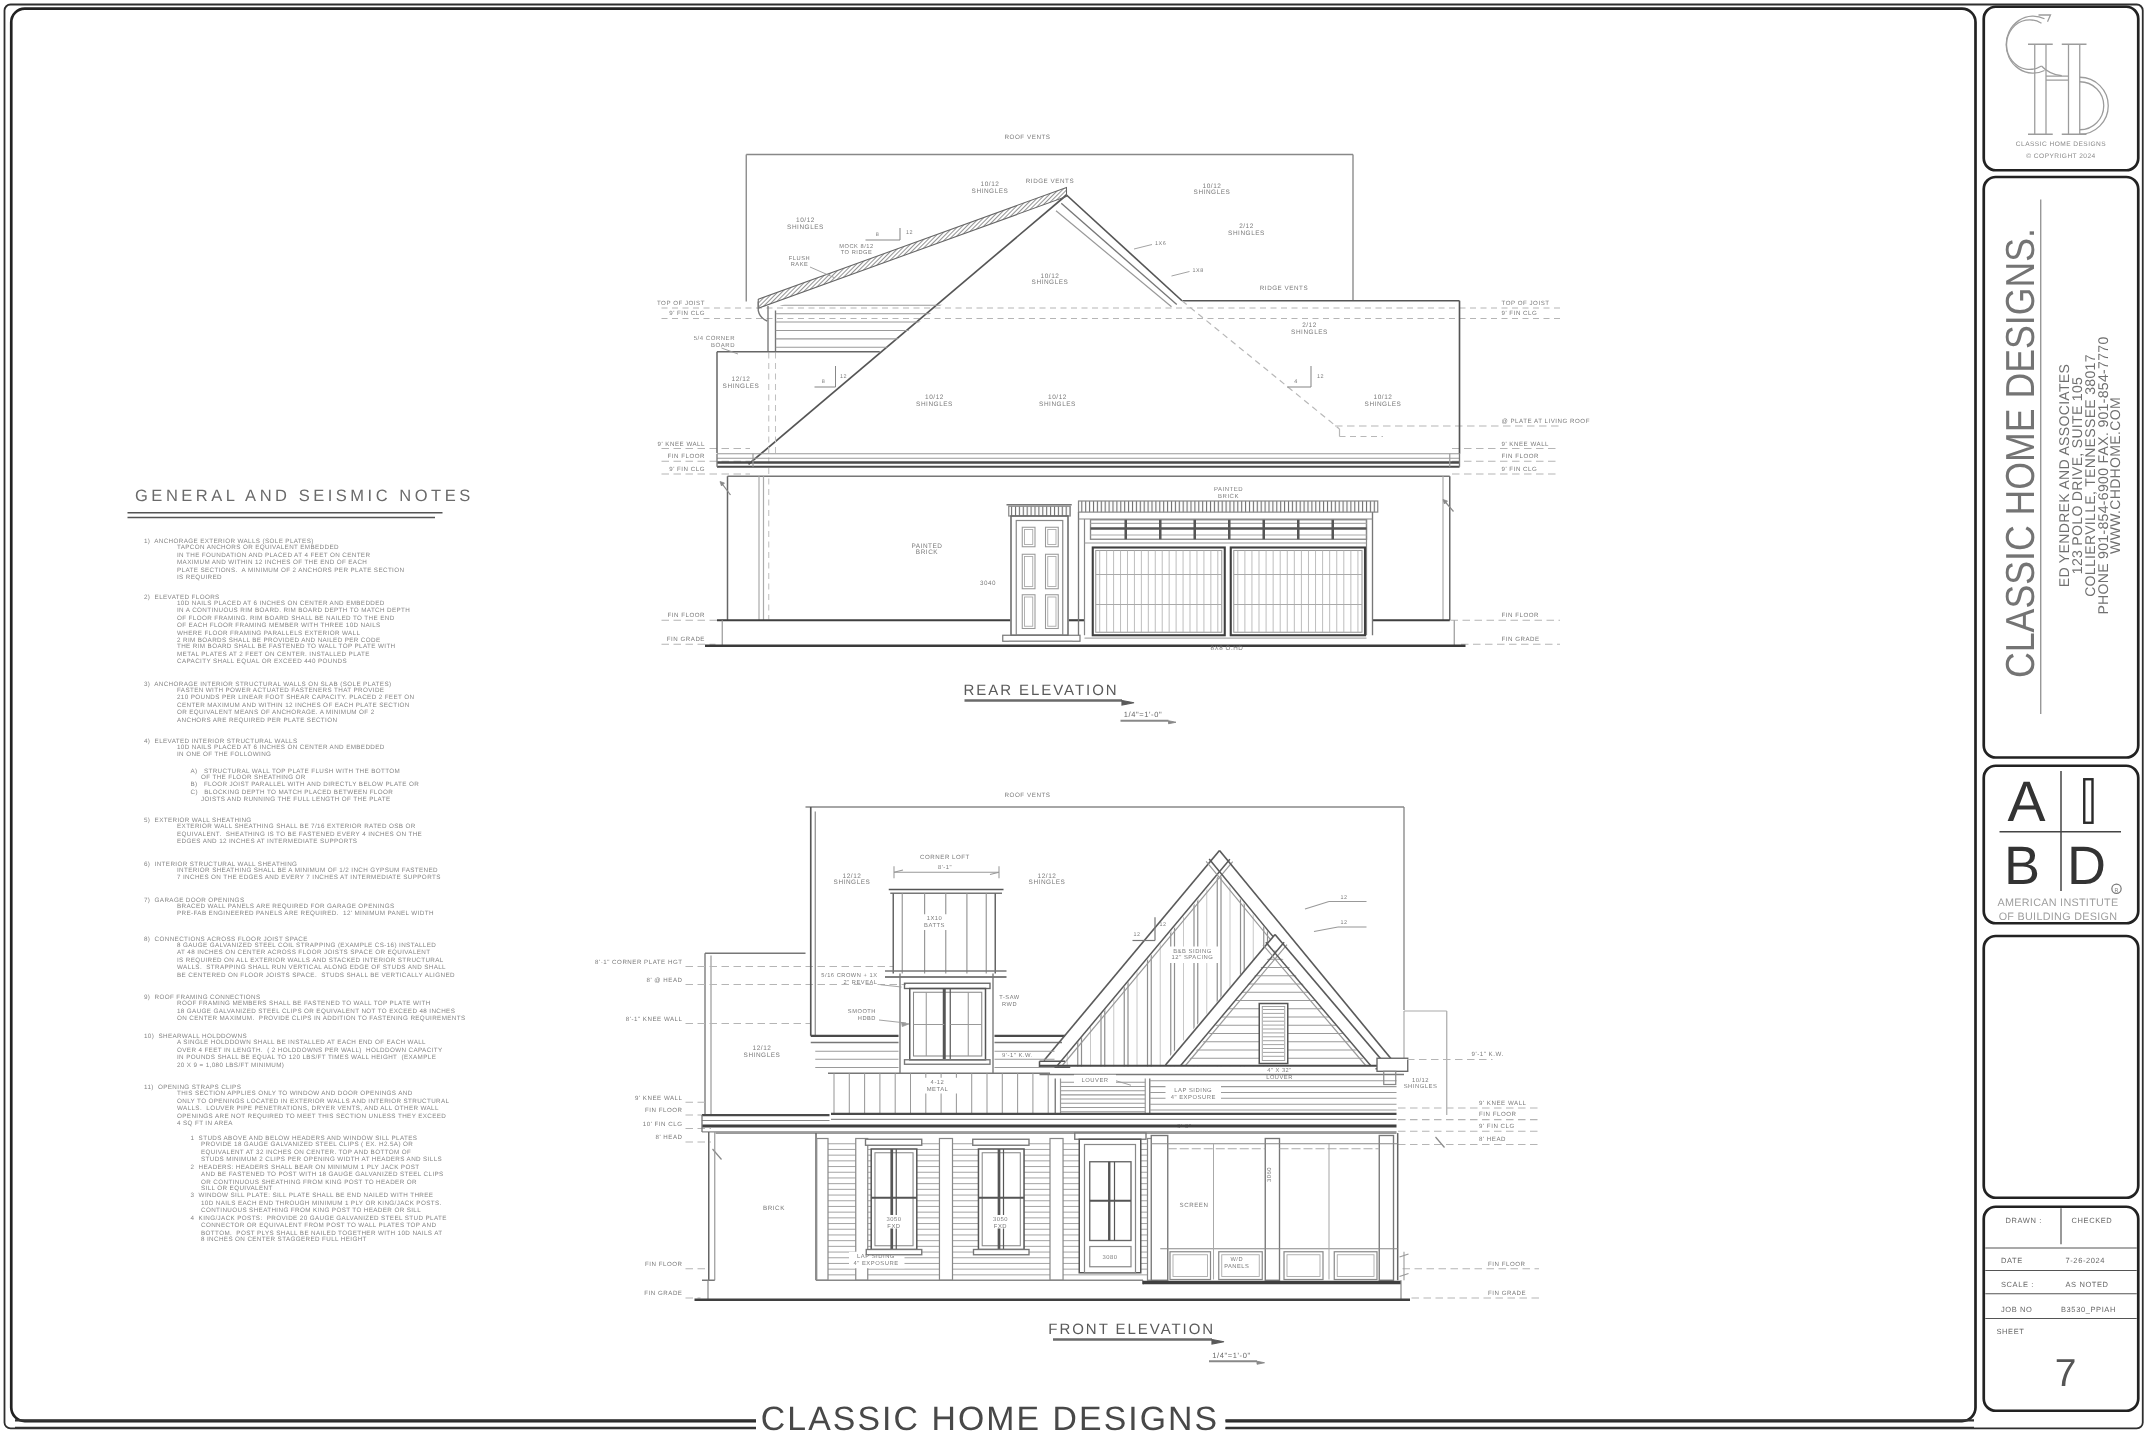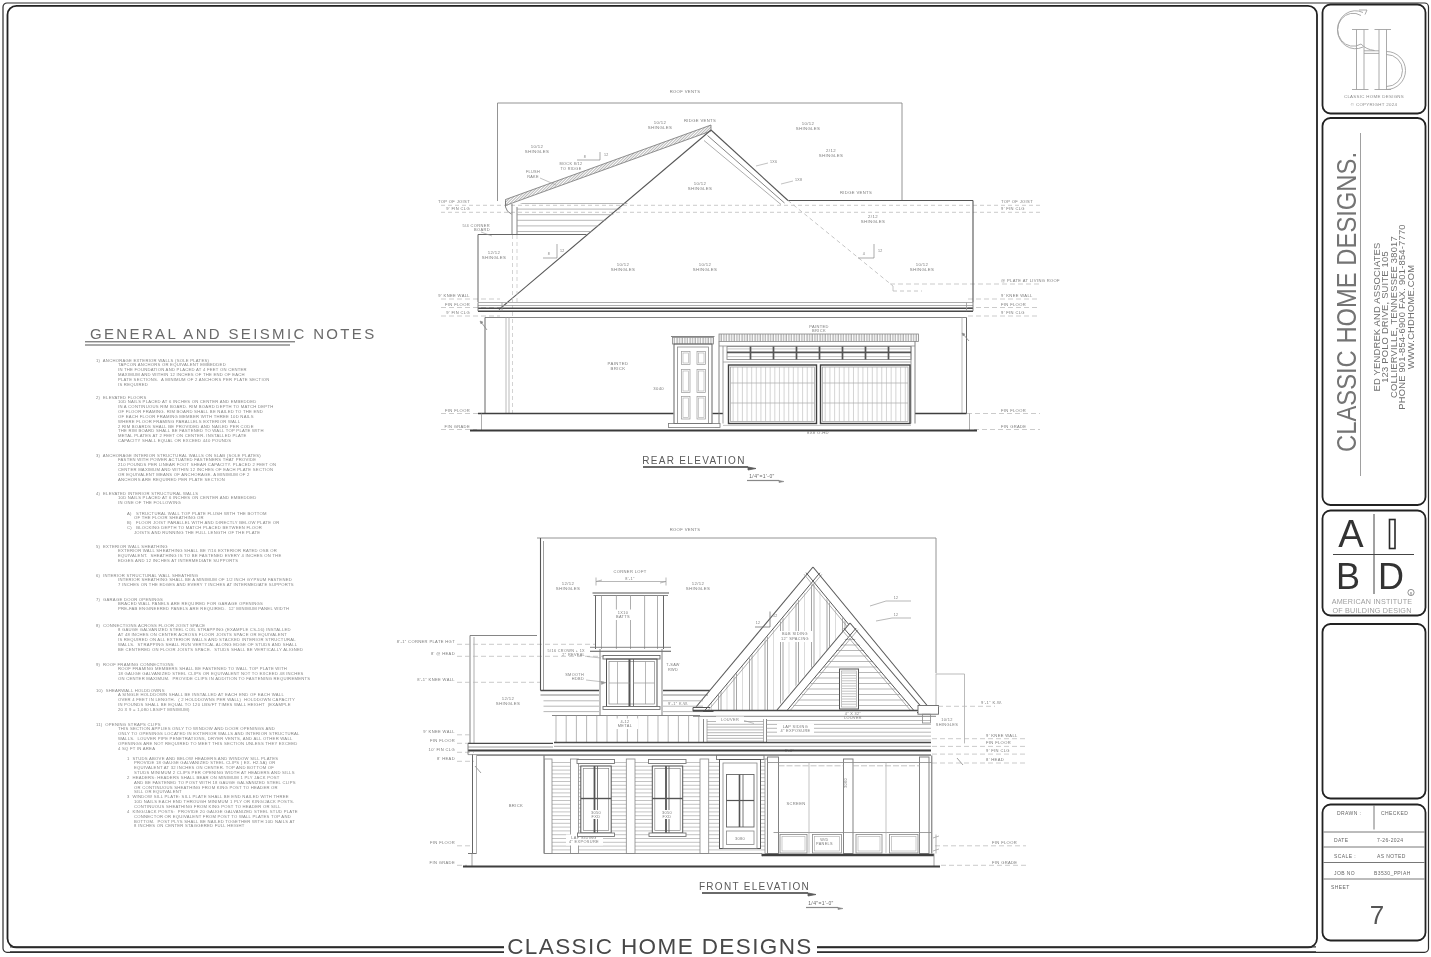--- a/index.html
+++ b/index.html
@@ -1,19 +1,19 @@
 <!DOCTYPE html>
 <html><head><meta charset="utf-8">
 <style>
 html,body { margin:0; padding:0; width:1431px; height:957px; background:#ffffff;
   font-family:"Liberation Sans", sans-serif; overflow:hidden; }
 #page { position:relative; width:1431px; height:957px; }
 svg { position:absolute; left:0; top:0; }
 .nl { position:absolute; font-size:4.2px; color:#848484; letter-spacing:0.25px; white-space:pre; }
-#nhead { position:absolute; left:90px; top:325px; font-size:15px; color:#6a6a6a; letter-spacing:2.35px; }
+#nhead { position:absolute; left:90px; top:325px; font-size:11px; color:#6a6a6a; letter-spacing:2.35px; }
 </style></head>
 <body>
 <div id="page">
 
 <div id="nhead">GENERAL AND SEISMIC NOTES</div>
 
 <div class="nl" style="left:96px;top:357.5px">1)&nbsp; ANCHORAGE EXTERIOR WALLS (SOLE PLATES)</div>
 <div class="nl" style="left:118px;top:362.35px">TAPCON ANCHORS OR EQUIVALENT EMBEDDED</div>
 <div class="nl" style="left:118px;top:367.20000000000005px">IN THE FOUNDATION AND PLACED AT 4 FEET ON CENTER</div>
 <div class="nl" style="left:118px;top:372.05000000000007px">MAXIMUM AND WITHIN 12 INCHES OF THE END OF EACH</div>

